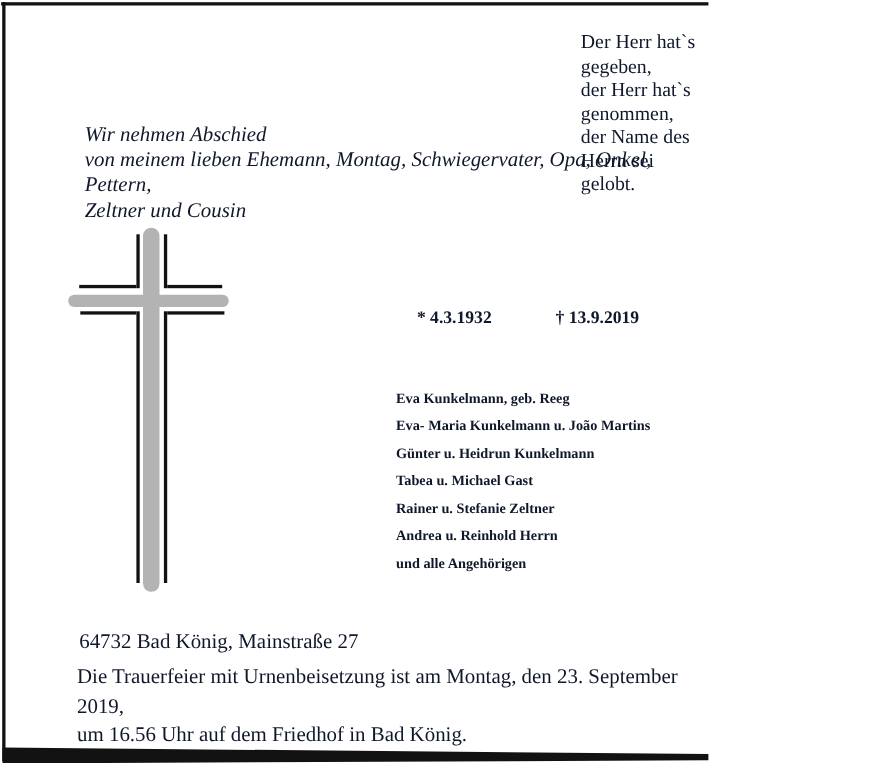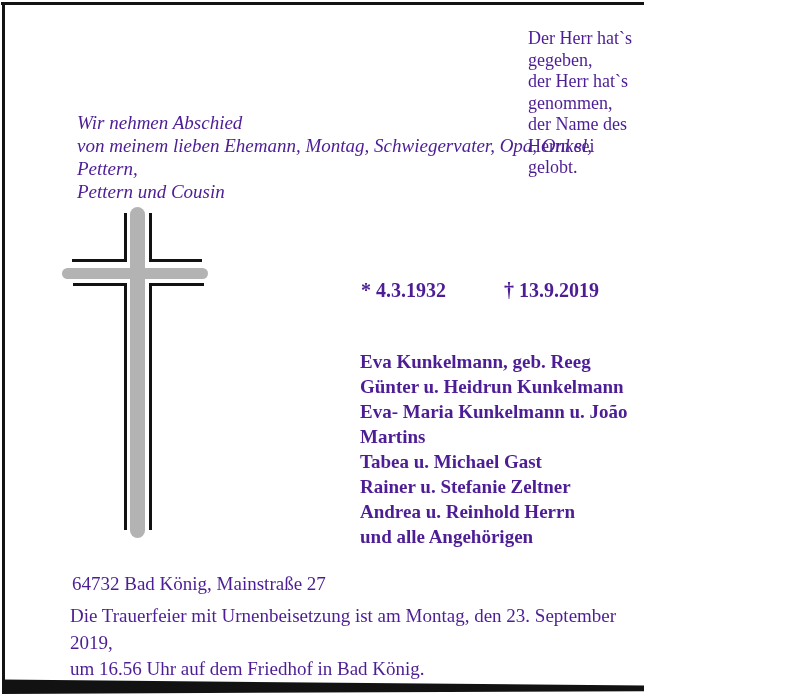--- a/index.html
+++ b/index.html
@@ -1,37 +1,37 @@
 <!DOCTYPE html>
 <html><head>
 <meta charset="utf-8">
 <style>
   html,body { margin:0; padding:0; background:#ffffff; }
   .page {
     position:relative; width:644px; height:694px; background:#ffffff;
-    font-family:"Liberation Serif","DejaVu Serif",serif; color:#4c1d95;
+    font-family:"Liberation Serif","DejaVu Serif",serif; color:#0f172a;
     overflow:hidden;
   }
   
   .frame { position:absolute; background:#121212; }
   .frame-top    { left:1px;  top:2px;   width:795px; height:3px; }
   .frame-left   { left:2px;  top:2px;   width:3px;   height:690px; }
   .frame-right  { left:790px; top:2px;  width:3px;   height:665px;
                   background:linear-gradient(to bottom,#121212 70%,#9a9a9a 100%); }
   .frame-bottom { left:2px;  top:678px; width:788px; height:16px;
                   clip-path:polygon(0 10%, 100% 55%, 100% 78%, 0 100%); }
   
   .quote   { position:absolute; left:528px; top:28px;  font-size:18px; line-height:21.5px; }
   .intro   { position:absolute; left:77px;  top:111px; font-size:19px; line-height:23px;font-style:italic; }
   .name    { position:absolute; left:280px; top:215px; width:400px; text-align:center;
              font-size:44px; line-height:50px; font-weight:700; letter-spacing:-0.5px;
              white-space:nowrap; }
   .dates   { position:absolute; left:280px; top:278px; width:400px; display:flex;
-             justify-content:center; gap:58px; font-size:20px; line-height:24px; font-weight:700; }
-  .mourners{ position:absolute; left:360px; top:349px; font-size:19px; line-height:25px;
+             justify-content:center; gap:58px; font-size:16px; line-height:24px; font-weight:700; }
+  .mourners{ position:absolute; left:360px; top:349px; font-size:13px; line-height:25px;
              font-weight:700; }
   .address { position:absolute; left:72px;  top:572px; font-size:19px; line-height:24px; }
   .funeral { position:absolute; left:70px;  top:603px; font-size:19px; line-height:26.5px; }
   
   .cp { position:absolute; }
   .gray { background:#b3b3b3; }
   .blk  { background:#121212; }
   .cross-gv  { left:130px; top:207px; width:15px;  height:331px; border-radius:8px; }
   .cross-gh  { left:62px;  top:268px; width:146px; height:11px;  border-radius:6px; }
   .c-vlt { left:124px; top:213px; width:3px;  height:49px; }
@@ -55,21 +55,21 @@
 
   <div class="quote">
     <div>Der Herr hat`s gegeben,</div>
     <div>der Herr hat`s genommen,</div>
     <div>der Name des Herrn sei gelobt.</div>
   </div>
 
   <div class="intro">
     <div>Wir nehmen Abschied</div>
     <div>von meinem lieben Ehemann, Montag, Schwiegervater, Opa, Onkel, Pettern,</div>
-    <div>Pettern und Cousin</div>
+    <div>Zeltner und Cousin</div>
   </div>
 
   <div>
     <div class="cp gray cross-gv"></div>
     <div class="cp gray cross-gh"></div>
     <div class="cp blk c-vlt"></div>
     <div class="cp blk c-vrt"></div>
     <div class="cp blk c-htl"></div>
     <div class="cp blk c-htr"></div>
     <div class="cp blk c-hbl"></div>
@@ -78,22 +78,22 @@
     <div class="cp blk c-vrb"></div>
   </div>
 
   <div class="dates">
     <span>* 4.3.1932</span>
     <span>† 13.9.2019</span>
   </div>
 
   <div class="mourners">
     <div>Eva Kunkelmann, geb. Reeg</div>
+    <div>Eva- Maria Kunkelmann u. João Martins</div>
     <div>Günter u. Heidrun Kunkelmann</div>
-    <div>Eva- Maria Kunkelmann u. João Martins</div>
     <div>Tabea u. Michael Gast</div>
     <div>Rainer u. Stefanie Zeltner</div>
     <div>Andrea u. Reinhold Herrn</div>
     <div>und alle Angehörigen</div>
   </div>
 
   <div class="address">64732 Bad König, Mainstraße 27</div>
 
   <div class="funeral">
     <div>Die Trauerfeier mit Urnenbeisetzung ist am Montag, den 23. September 2019,</div>

